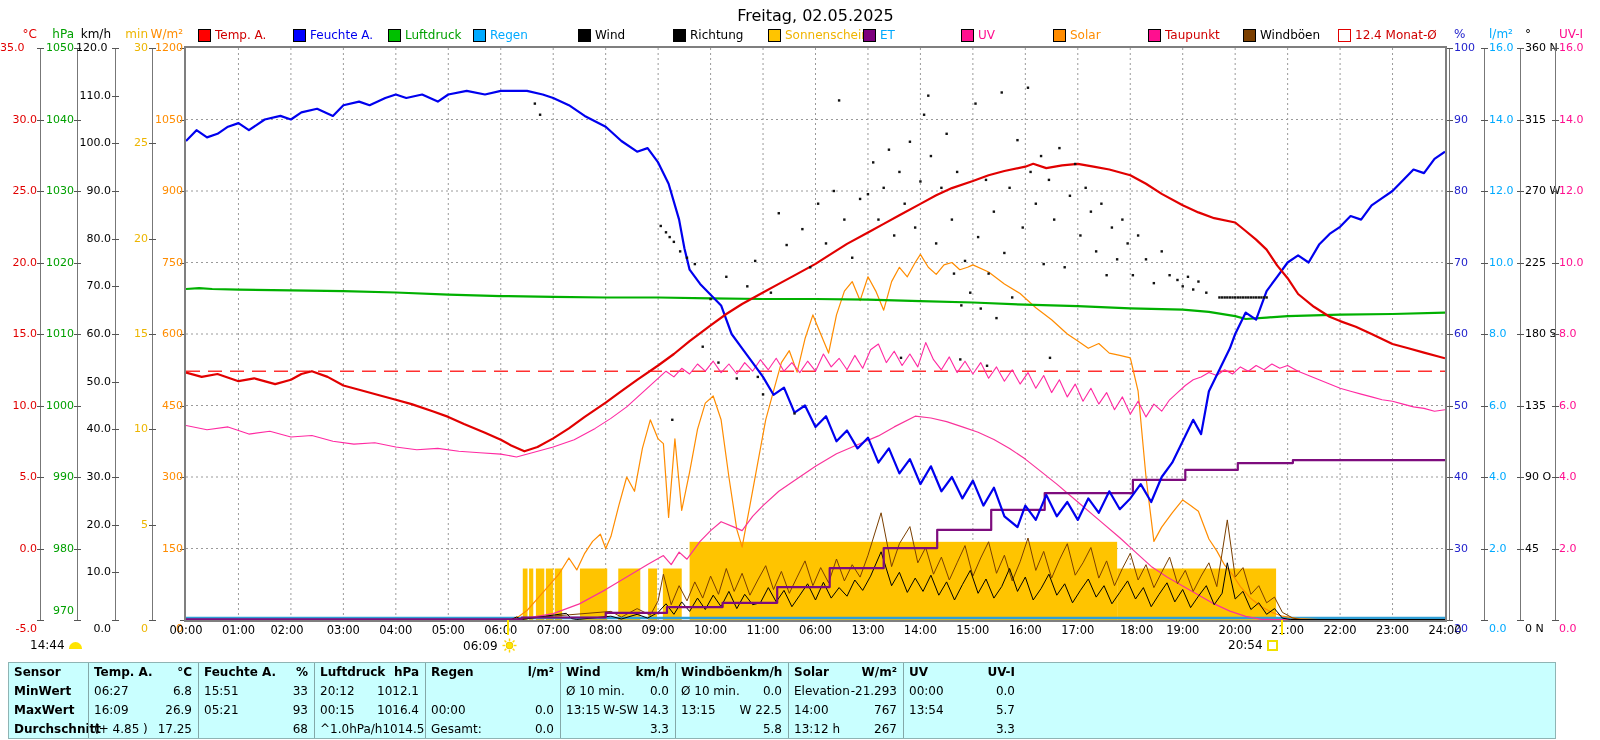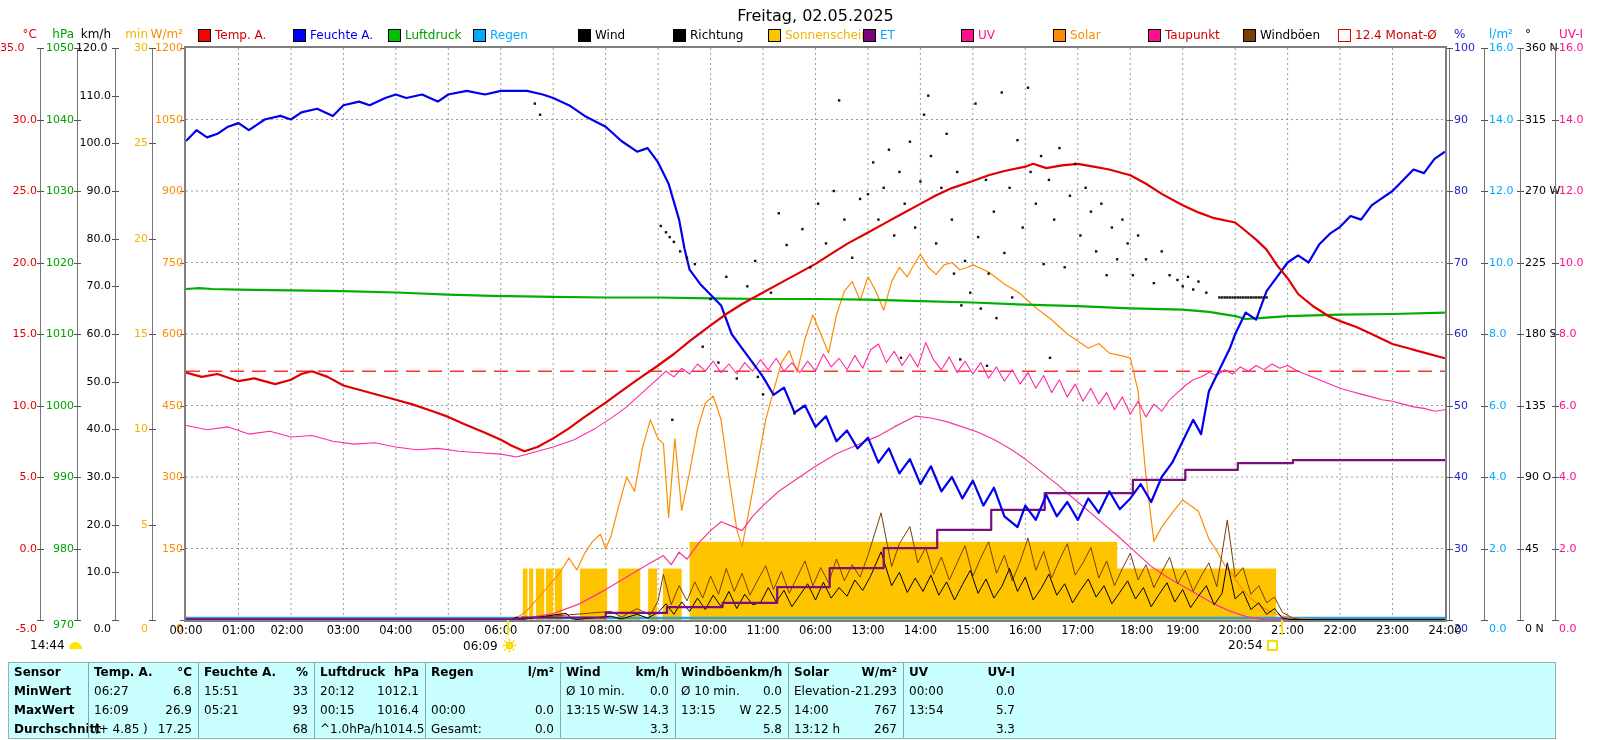--- a/index.html
+++ b/index.html
@@ -120,21 +120,21 @@
       <div class="tick-label" style="color: rgb(0, 160, 0); top: 256.5px; left: 40px; width: 34px; text-align: right;">1020</div>
       <div class="axis-tick" style="left: 74px; top: 334px;"></div>
       <div class="tick-label" style="color: rgb(0, 160, 0); top: 328px; left: 40px; width: 34px; text-align: right;">1010</div>
       <div class="axis-tick" style="left: 74px; top: 405.5px;"></div>
       <div class="tick-label" style="color: rgb(0, 160, 0); top: 399.5px; left: 40px; width: 34px; text-align: right;">1000</div>
       <div class="axis-tick" style="left: 74px; top: 477px;"></div>
       <div class="tick-label" style="color: rgb(0, 160, 0); top: 471px; left: 40px; width: 34px; text-align: right;">990</div>
       <div class="axis-tick" style="left: 74px; top: 548.5px;"></div>
       <div class="tick-label" style="color: rgb(0, 160, 0); top: 542.5px; left: 40px; width: 34px; text-align: right;">980</div>
       <div class="axis-tick" style="left: 74px; top: 620px;"></div>
-      <div class="tick-label" style="color: rgb(0, 160, 0); top: 619px; left: 40px; width: 34px; text-align: right;">970</div>
+      <div class="tick-label" style="color: rgb(0, 160, 0); top: 605px; left: 40px; width: 34px; text-align: right;">970</div>
       <div class="axis-header" style="color: rgb(0, 0, 0); left: 76px; width: 35px; text-align: right;">km/h</div>
       <div class="axis-line" style="left: 115px;"></div>
       <div class="axis-tick" style="left: 112px; top: 48px;"></div>
       <div class="tick-label" style="color: rgb(0, 0, 0); top: 42px; left: 76px; width: 35px; text-align: left;">120.0</div>
       <div class="axis-tick" style="left: 112px; top: 95.667px;"></div>
       <div class="tick-label" style="color: rgb(0, 0, 0); top: 89.667px; left: 76px; width: 35px; text-align: right;">110.0</div>
       <div class="axis-tick" style="left: 112px; top: 143.334px;"></div>
       <div class="tick-label" style="color: rgb(0, 0, 0); top: 137.334px; left: 76px; width: 35px; text-align: right;">100.0</div>
       <div class="axis-tick" style="left: 112px; top: 191.001px;"></div>
       <div class="tick-label" style="color: rgb(0, 0, 0); top: 185.001px; left: 76px; width: 35px; text-align: right;">90.0</div>

